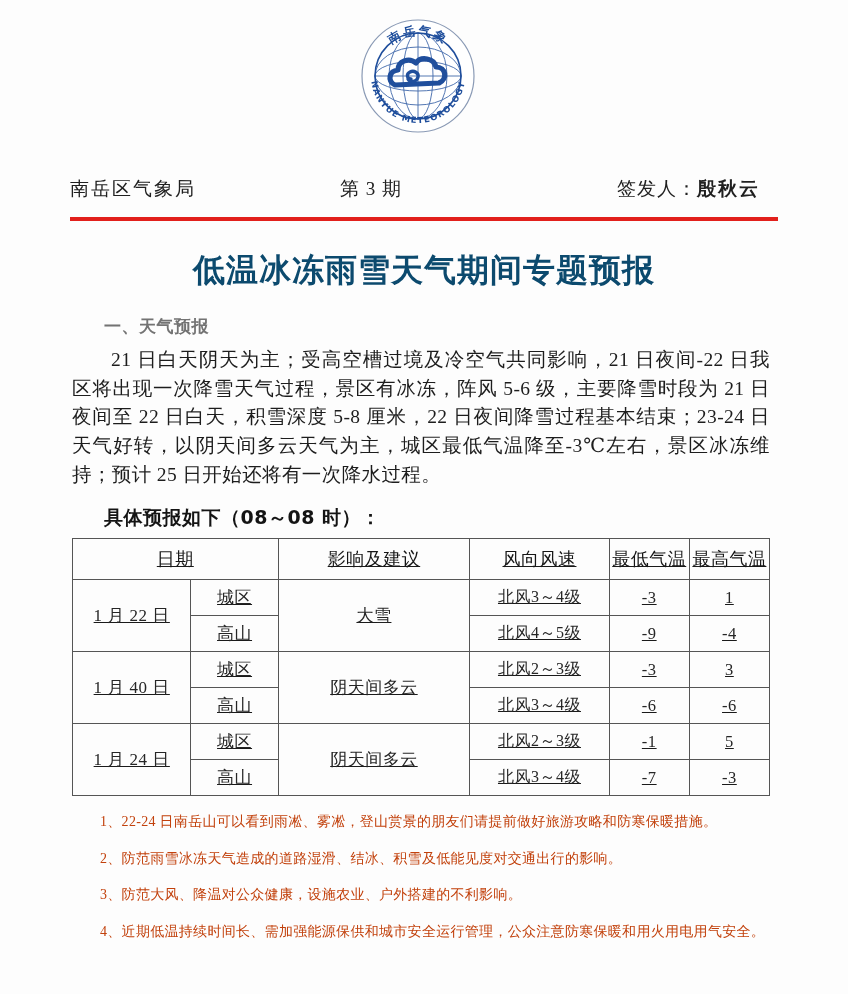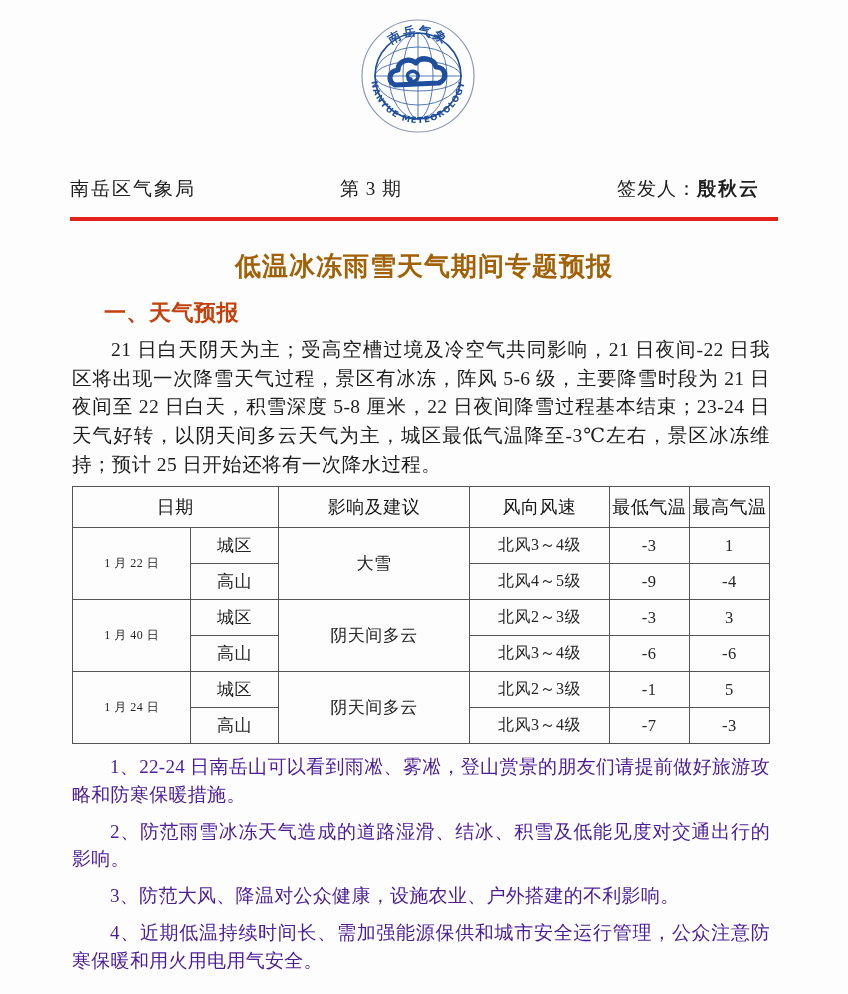--- a/index.html
+++ b/index.html
@@ -82,70 +82,70 @@
     margin: 7px 70px 0 70px;
     height: 4px;
     background: #e2201c;
   }
 
   
   .doc-title {
     text-align: center;
     font-family: "DejaVu Sans", "Liberation Sans", sans-serif;
     font-weight: bold;
-    font-size: 26px;
+    font-size: 32px;
     letter-spacing: 1px;
     margin-top: 28px;
-    color: #a16207;
+    color: #0c4a6e;
   }
 
   
   .content {
     margin: 0 78px 0 72px;
   }
   .section-heading {
     font-family: "DejaVu Sans", "Liberation Sans", sans-serif;
     font-weight: bold;
-    font-size: 22px;
+    font-size: 17px;
     letter-spacing: 0.5px;
-    margin-top: 14px;
+    margin-top: 22px;
     margin-left: 32px;
-    color: #c2410c;
+    color: #737373;
   }
   .para {
     font-size: 19.5px;
     line-height: 1.47;
     text-align: justify;
     text-indent: 2em;
     letter-spacing: 0.4px;
     margin-top: 8px;
     color: #1d1d1d;
   }
   .list-para {
-    font-size: 19px;
+    font-size: 14px;
     line-height: 1.46;
     text-align: justify;
     text-indent: 2em;
     letter-spacing: 0.3px;
-    margin-top: 9px;
-    color: #4c1d95;
+    margin-top: 16px;
+    color: #c2410c;
   }
 
   .table-caption {
     font-family: "DejaVu Sans", "Liberation Sans", sans-serif;
     font-weight: bold;
     font-size: 19px;
     margin-top: 16px;
     margin-left: 32px;
     letter-spacing: 0.5px;
     color: #141414;
   }
 
   
-  .fc-table-wrap { margin-top: 7px; }
+  .fc-table-wrap { margin-top: 7px; text-decoration: underline; }
   table.fc {
     border-collapse: collapse;
     width: 100%;
     table-layout: fixed;
     font-size: 16.5px;
     color: #262626;
   }
   table.fc th, table.fc td {
     border: 1.6px solid #555;
     text-align: center;
@@ -158,21 +158,21 @@
     font-size: 18px;
     color: #161616;
   }
   table.fc td { height: 33px; }
   .col-date { width: 17%; }
   .col-area { width: 12.5%; }
   .col-phen { width: 27.5%; }
   .col-wind { width: 20%; }
   .col-tmin { width: 11.5%; }
   .col-tmax { width: 11.5%; }
-  .cell-date { font-size: 12px; letter-spacing: 1px; }
+  .cell-date { font-size: 17px; letter-spacing: 1px; }
   .cell-phen { font-size: 17px; letter-spacing: 1.5px; }
   .cell-wind { font-size: 16px; }
   .cell-temp { font-size: 16.5px; }
 
   
   .footer {
     position: absolute;
     left: 72px;
     right: 72px;
     bottom: 0px;
@@ -238,20 +238,21 @@
   <div class="red-rule"></div>
 
   <div class="doc-title">低温冰冻雨雪天气期间专题预报</div>
 
   <div class="content">
 
     <div class="section-heading">一、天气预报</div>
 
     <div class="para">21 日白天阴天为主；受高空槽过境及冷空气共同影响，21 日夜间-22 日我区将出现一次降雪天气过程，景区有冰冻，阵风 5-6 级，主要降雪时段为 21 日夜间至 22 日白天，积雪深度 5-8 厘米，22 日夜间降雪过程基本结束；23-24 日天气好转，以阴天间多云天气为主，城区最低气温降至-3℃左右，景区冰冻维持；预计 25 日开始还将有一次降水过程。</div>
 
+    <div class="table-caption">具体预报如下（08～08 时）：</div>
 
     <div class="fc-table-wrap">
       <table class="fc">
         <colgroup>
           <col class="col-date">
             <col class="col-area">
             <col class="col-phen">
           <col class="col-wind">
             <col class="col-tmin">
             <col class="col-tmax">

